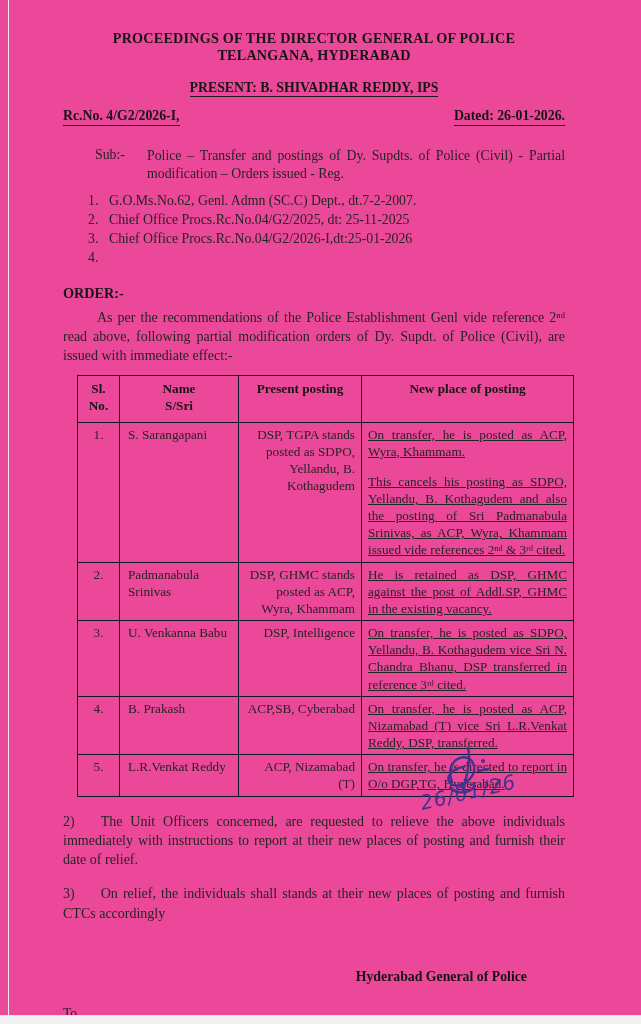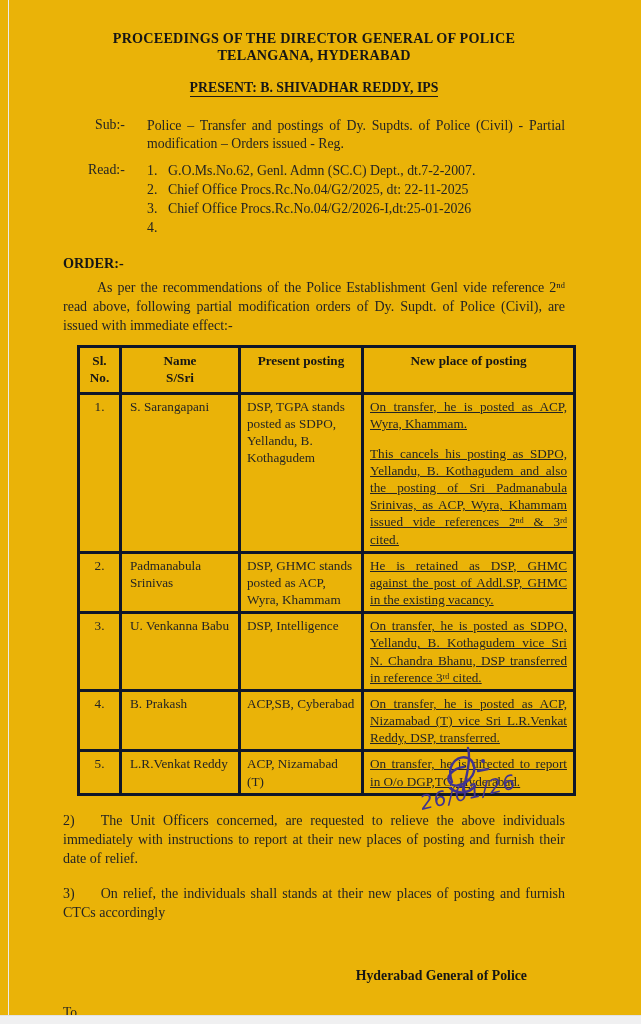--- a/index.html
+++ b/index.html
@@ -4,21 +4,21 @@
 <style>
   * { margin:0; padding:0; box-sizing:border-box; }
   html,body { width:641px; height:1024px; }
   body {
     background:#ffffff;
     font-family:"Liberation Serif","DejaVu Serif","DejaVu Sans",serif;
     color:#242424;
     position:relative;
     overflow:hidden;
   }
-  .page { position:absolute; inset:0; background:#eab308; padding:30px 76px 0 63px; }
+  .page { position:absolute; inset:0; background:#ec4899; padding:30px 76px 0 63px; }
   .left-edge { position:absolute; left:8px; top:0; bottom:0; width:1px; background:#ececec; }
   .bottom-strip { position:absolute; left:0; right:0; bottom:0; height:9px; background:#f0f0f1; border-top:1px solid #e3e3e4; }
 
   .title { text-align:center; font-weight:bold; font-size:14.2px; line-height:1.22; color:#161616; letter-spacing:0.2px; }
   .present-line { text-align:center; font-weight:bold; font-size:13.8px; margin-top:15px; color:#161616; }
   .present-line span { border-bottom:1.6px solid #1a1a1a; padding-bottom:1px;font-family:Liberation Serif, serif; }
   .rc-line { display:flex; justify-content:space-between; font-weight:bold; font-size:13.8px; margin-top:12px; color:#161616; }
   .rc-line span { border-bottom:1.6px solid #1a1a1a; padding-bottom:1px; }
 
   .sub-block { display:flex; margin-top:21px; margin-left:32px; font-size:13.8px; }
@@ -27,25 +27,25 @@
 
   .read-block { display:flex; margin-top:9px; margin-left:25px; font-size:13.8px; }
   .read-block .label { width:59px; flex:none; }
   .read-item { display:flex; line-height:1.37; }
   .read-item .num { width:21px; flex:none; }
 
   .order-heading { font-weight:bold; font-size:14.2px; margin-top:17px; color:#161616; }
   .order-para { margin-top:6px; font-size:14px; text-align:justify; line-height:1.38; text-indent:34px; }
 
   table { border-collapse:collapse; width:496px; margin-left:14px; margin-top:9px; font-size:13.2px; table-layout:fixed; }
-  th,td { border:3px solid #0f172a; vertical-align:top; padding:3px 6px; line-height:1.3; }
+  th,td { border:1px solid #0f172a; vertical-align:top; padding:3px 6px; line-height:1.3; }
   th { font-weight:bold; text-align:center; white-space:pre-line; padding-top:4px; height:47px; color:#161616; }
   td.c-sl { text-align:center; }
   td.c-name { text-align:left; padding-left:8px; }
-  td.c-present { text-align:left; }
+  td.c-present { text-align:right; }
   td.c-new { text-align:justify; }
   .cell-p { text-align:inherit;text-decoration:underline; }
   .cell-p + .cell-p { margin-top:13px; }
   .cell-p:empty { display:none; }
 
   .bpara { margin-top:15px; font-size:14px; text-align:justify; line-height:1.38; }
   .bpara .pnum { margin-right:26px; }
 
   .signature-svg { position:absolute; top:742px; left:418px; }
 
@@ -58,36 +58,39 @@
 
 <div class="page">
 
   <div class="title">PROCEEDINGS OF THE DIRECTOR GENERAL OF POLICE</div>
   <div class="title">TELANGANA, HYDERABAD</div>
 
   <div class="present-line">
     <span>PRESENT: B. SHIVADHAR REDDY, IPS</span>
   </div>
 
+  <div class="rc-line">
+    <span>Rc.No. 4/G2/2026-I,</span>
+    <span>Dated: 26-01-2026.</span>
+  </div>
 
   <div class="sub-block">
     <div class="label">Sub:-</div>
     <div class="text">Police – Transfer and postings of Dy. Supdts. of Police (Civil) - Partial modification – Orders issued - Reg.</div>
   </div>
 
   <div class="read-block">
-    <div class="label">Read:-</div>
     <div class="items">
       <div class="read-item">
         <span class="num">1.</span>
         <span>G.O.Ms.No.62, Genl. Admn (SC.C) Dept., dt.7-2-2007.</span>
       </div>
       <div class="read-item">
         <span class="num">2.</span>
-        <span>Chief Office Procs.Rc.No.04/G2/2025,  dt: 22-11-2025</span>
+        <span>Chief Office Procs.Rc.No.04/G2/2025,  dt: 25-11-2025</span>
       </div>
       <div class="read-item">
         <span class="num">3.</span>
         <span>Chief Office Procs.Rc.No.04/G2/2026-I,dt:25-01-2026</span>
       </div>
       <div class="read-item">
         <span class="num">4.</span>
       </div>
     </div>
   </div>

